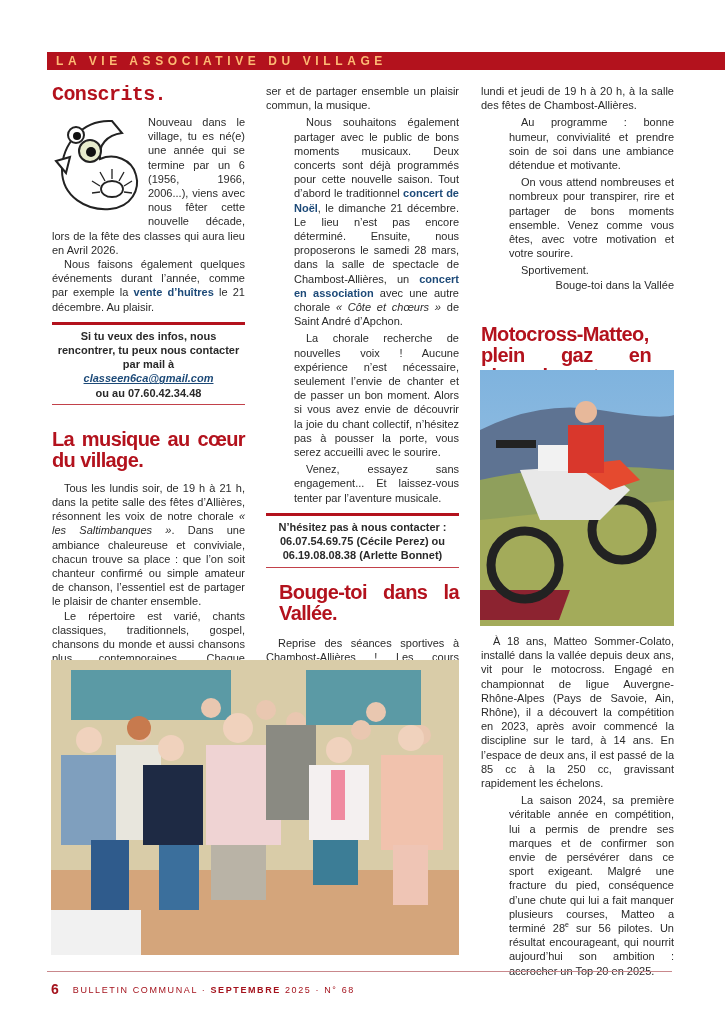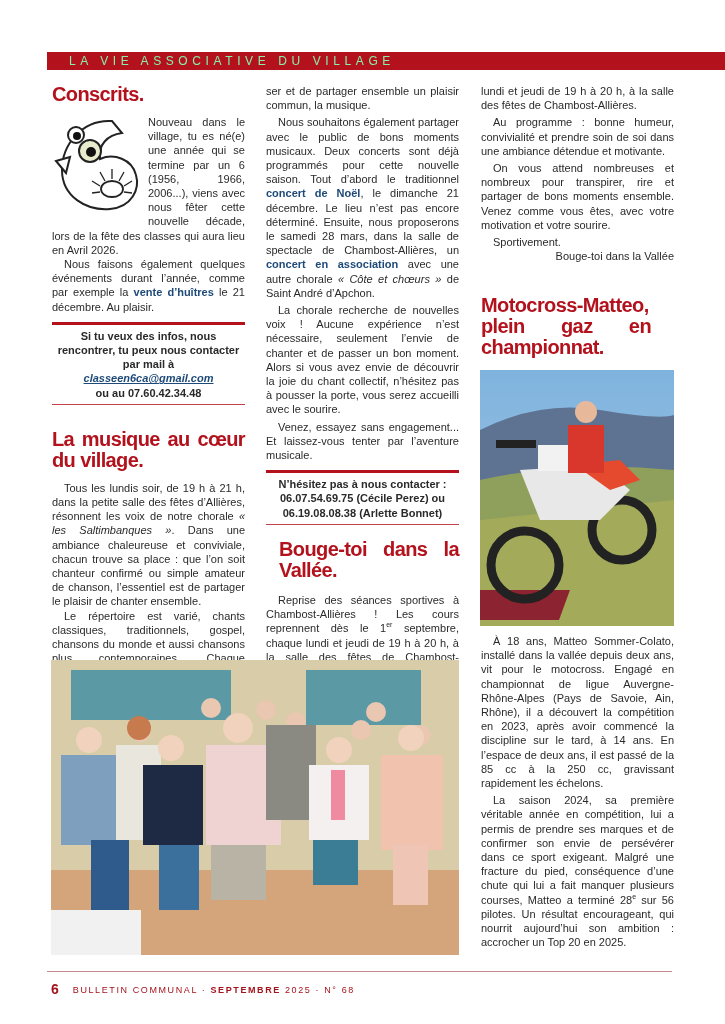--- a/index.html
+++ b/index.html
@@ -1,23 +1,23 @@
 <!DOCTYPE html>
 <html><head>
 <meta charset="utf-8">
 <style>
   html, body { margin:0; padding:0; background:#fff; }
   body { width:725px; height:1024px; position:relative; overflow:hidden;
          font-family:"Liberation Sans", sans-serif; color:#2a2a2a; }
   .banner { position:absolute; left:47px; top:52px; width:678px; height:18px; background:#b3121d; }
-  .banner span { position:absolute; left:22px; top:1px; color:#86efac; font-weight:normal; font-size:12px; letter-spacing:4.6px; line-height:16px; }
+  .banner span { position:absolute; left:9px; top:1px; color:#fdba74; font-weight:bold; font-size:12px; letter-spacing:4.6px; line-height:16px; }
   .col { position:absolute; font-size:11px; line-height:14.2px; text-align:justify; hyphens:manual; }
   .col p { margin:0; }
   .col p.ind { text-indent:12px; }
-  .col p.sp { margin-top:3px; }
+  .col p.sp { margin-top:3px;margin-left:28px; }
   h2 { margin:0; color:#b3121d; font-family:"Liberation Sans", sans-serif; font-weight:bold; font-size:20px; line-height:21px; letter-spacing:-0.6px; }
   .hl { color:#1d4a78; font-weight:bold; }
   .it { font-style:italic; }
   .rule-thick { height:3px; background:#b3121d; margin:8px 0 4px 0; }
   .rule-thin { height:1px; background:#b3121d; margin:4px 0 0 0; opacity:.8; }
   .contact { text-align:center;font-weight:bold; }
   .mail { color:#1d4a78; font-style:italic; text-decoration:underline; }
   .owl { float:left; width:90px; height:98px; margin:0 6px 2px 0; }
   .photo { position:absolute; overflow:hidden; }
   .right { text-align:right; }
@@ -28,21 +28,21 @@
   sup { font-size:7px; line-height:0; }
 </style>
 </head>
 <body>
 
 <div class="banner">
   <span>LA VIE ASSOCIATIVE DU VILLAGE</span>
 </div>
 
 <div class="col" style="left:52px; top:84px; width:193px;">
-  <h2 style="margin-bottom:10px;">Conscrits.</h2>
+  <h2 style="margin-bottom:10px;font-family:Liberation Mono, monospace;">Conscrits.</h2>
   <svg class="owl" viewBox="0 0 90 98">
     <path d="M60 6 C30 4 10 30 10 55 C10 82 35 96 58 94 C80 92 88 74 84 60 C80 44 62 38 48 44 C46 30 55 20 70 18 Z" fill="#fff" stroke="#222" stroke-width="2"></path>
     <circle cx="24" cy="20" r="8" fill="#fff" stroke="#222" stroke-width="2"></circle>
       <circle cx="25" cy="21" r="4" fill="#111"></circle>
     <circle cx="38" cy="36" r="11" fill="#e8eccd" stroke="#222" stroke-width="2"></circle>
       <circle cx="39" cy="37" r="5" fill="#111"></circle>
     <path d="M4 46 L18 42 L14 58 Z" fill="#fff" stroke="#222" stroke-width="2"></path>
     <ellipse cx="60" cy="74" rx="11" ry="8" fill="#fff" stroke="#222" stroke-width="1.8"></ellipse>
     <g stroke="#222" stroke-width="1.3">
         <line x1="60" y1="64" x2="60" y2="54"></line>

